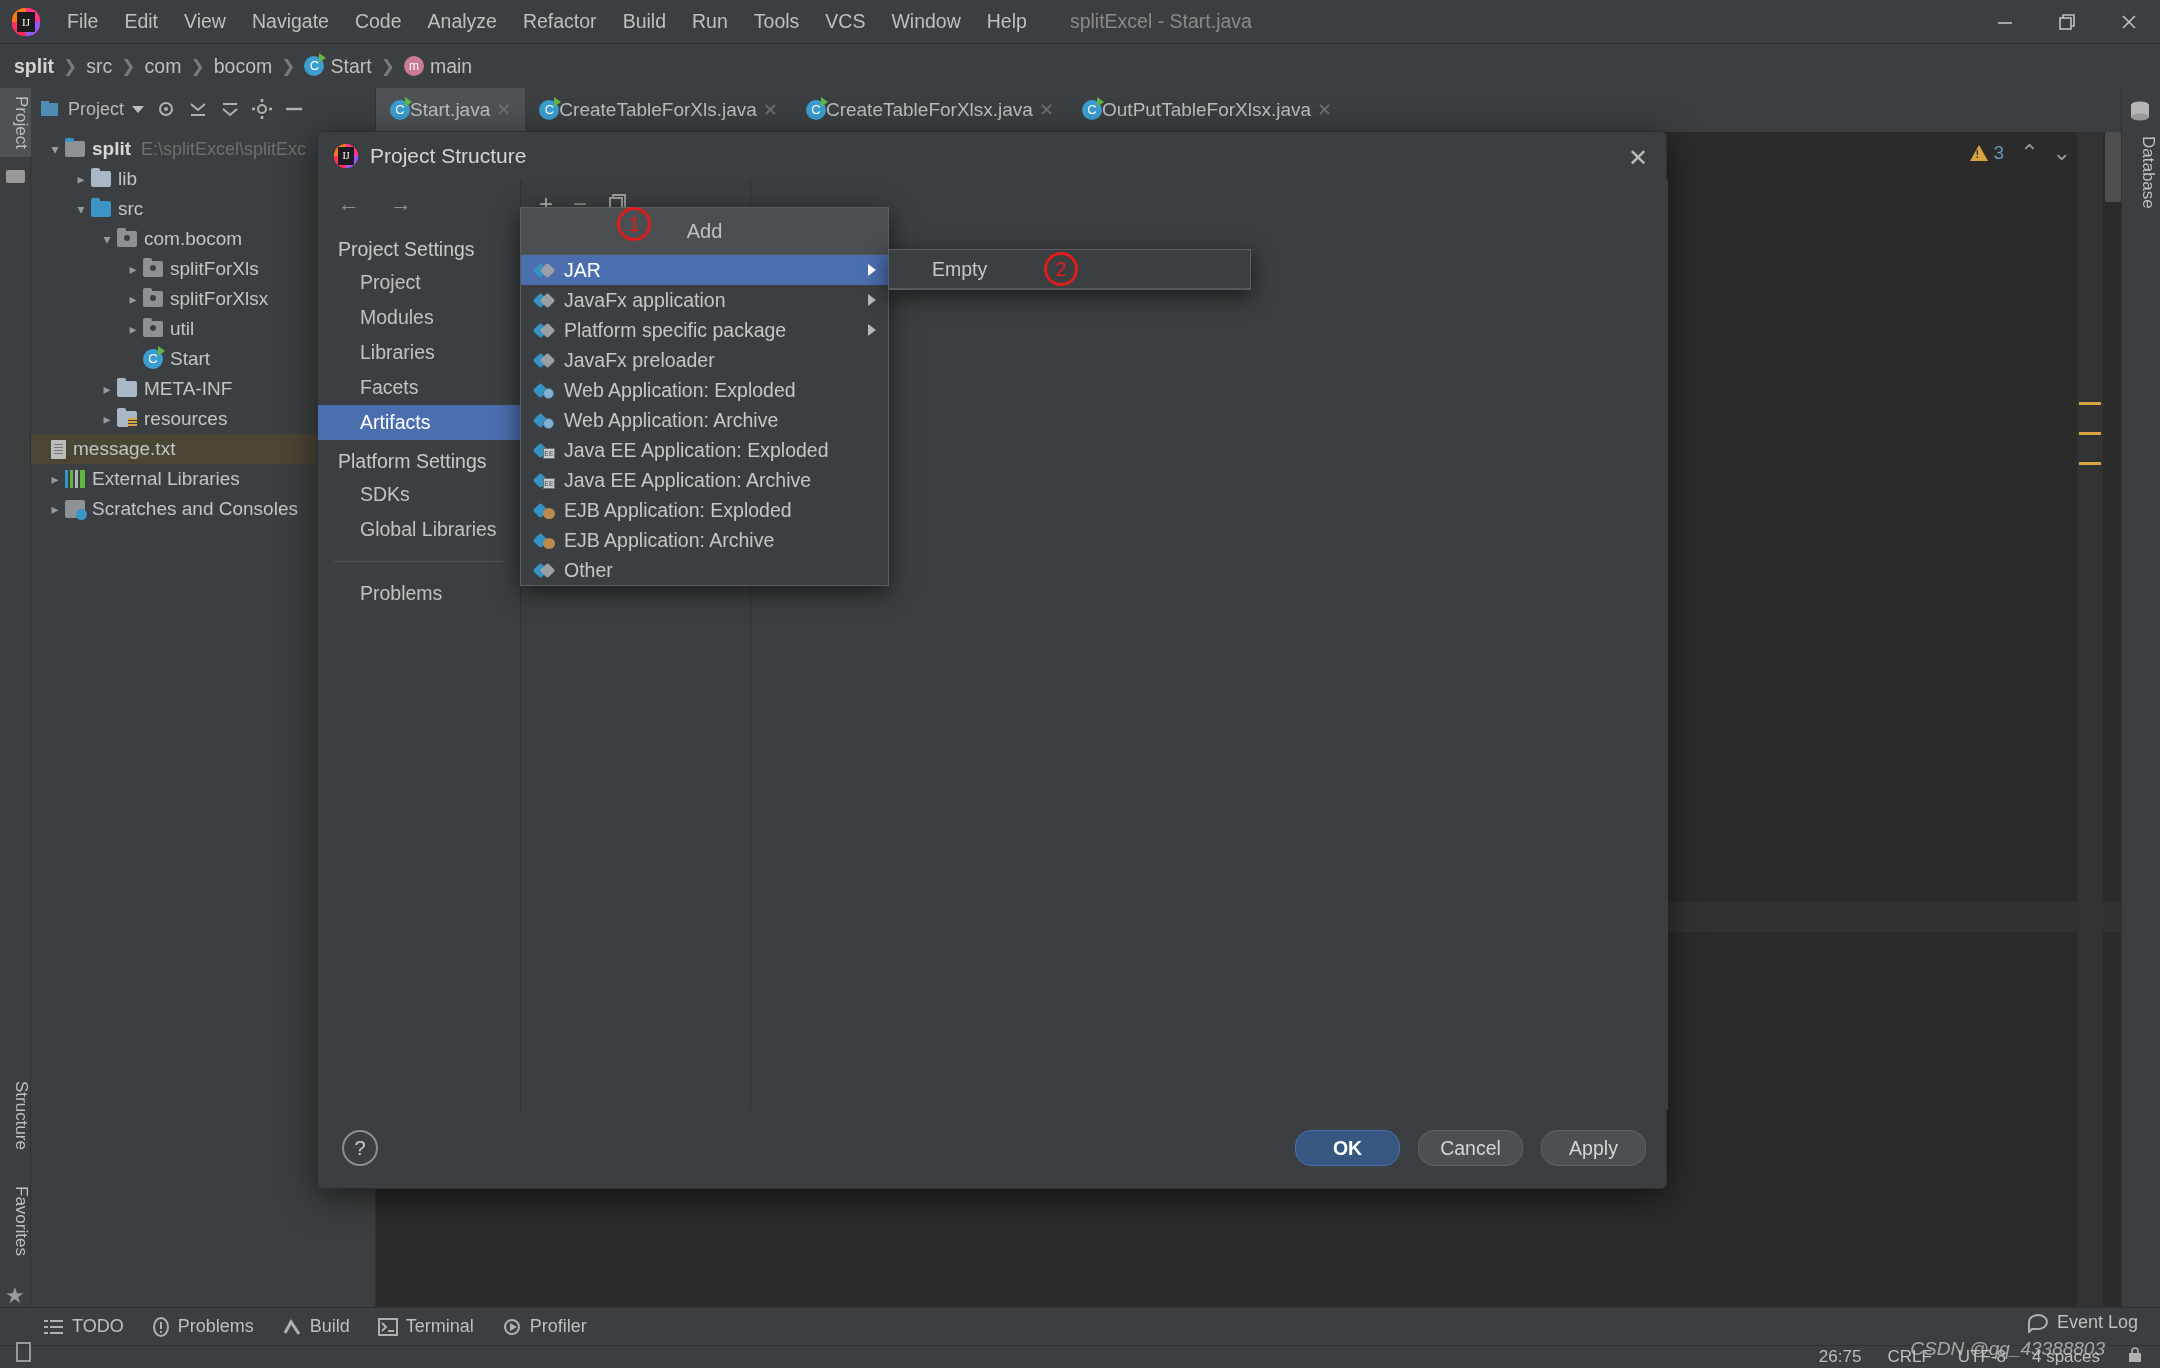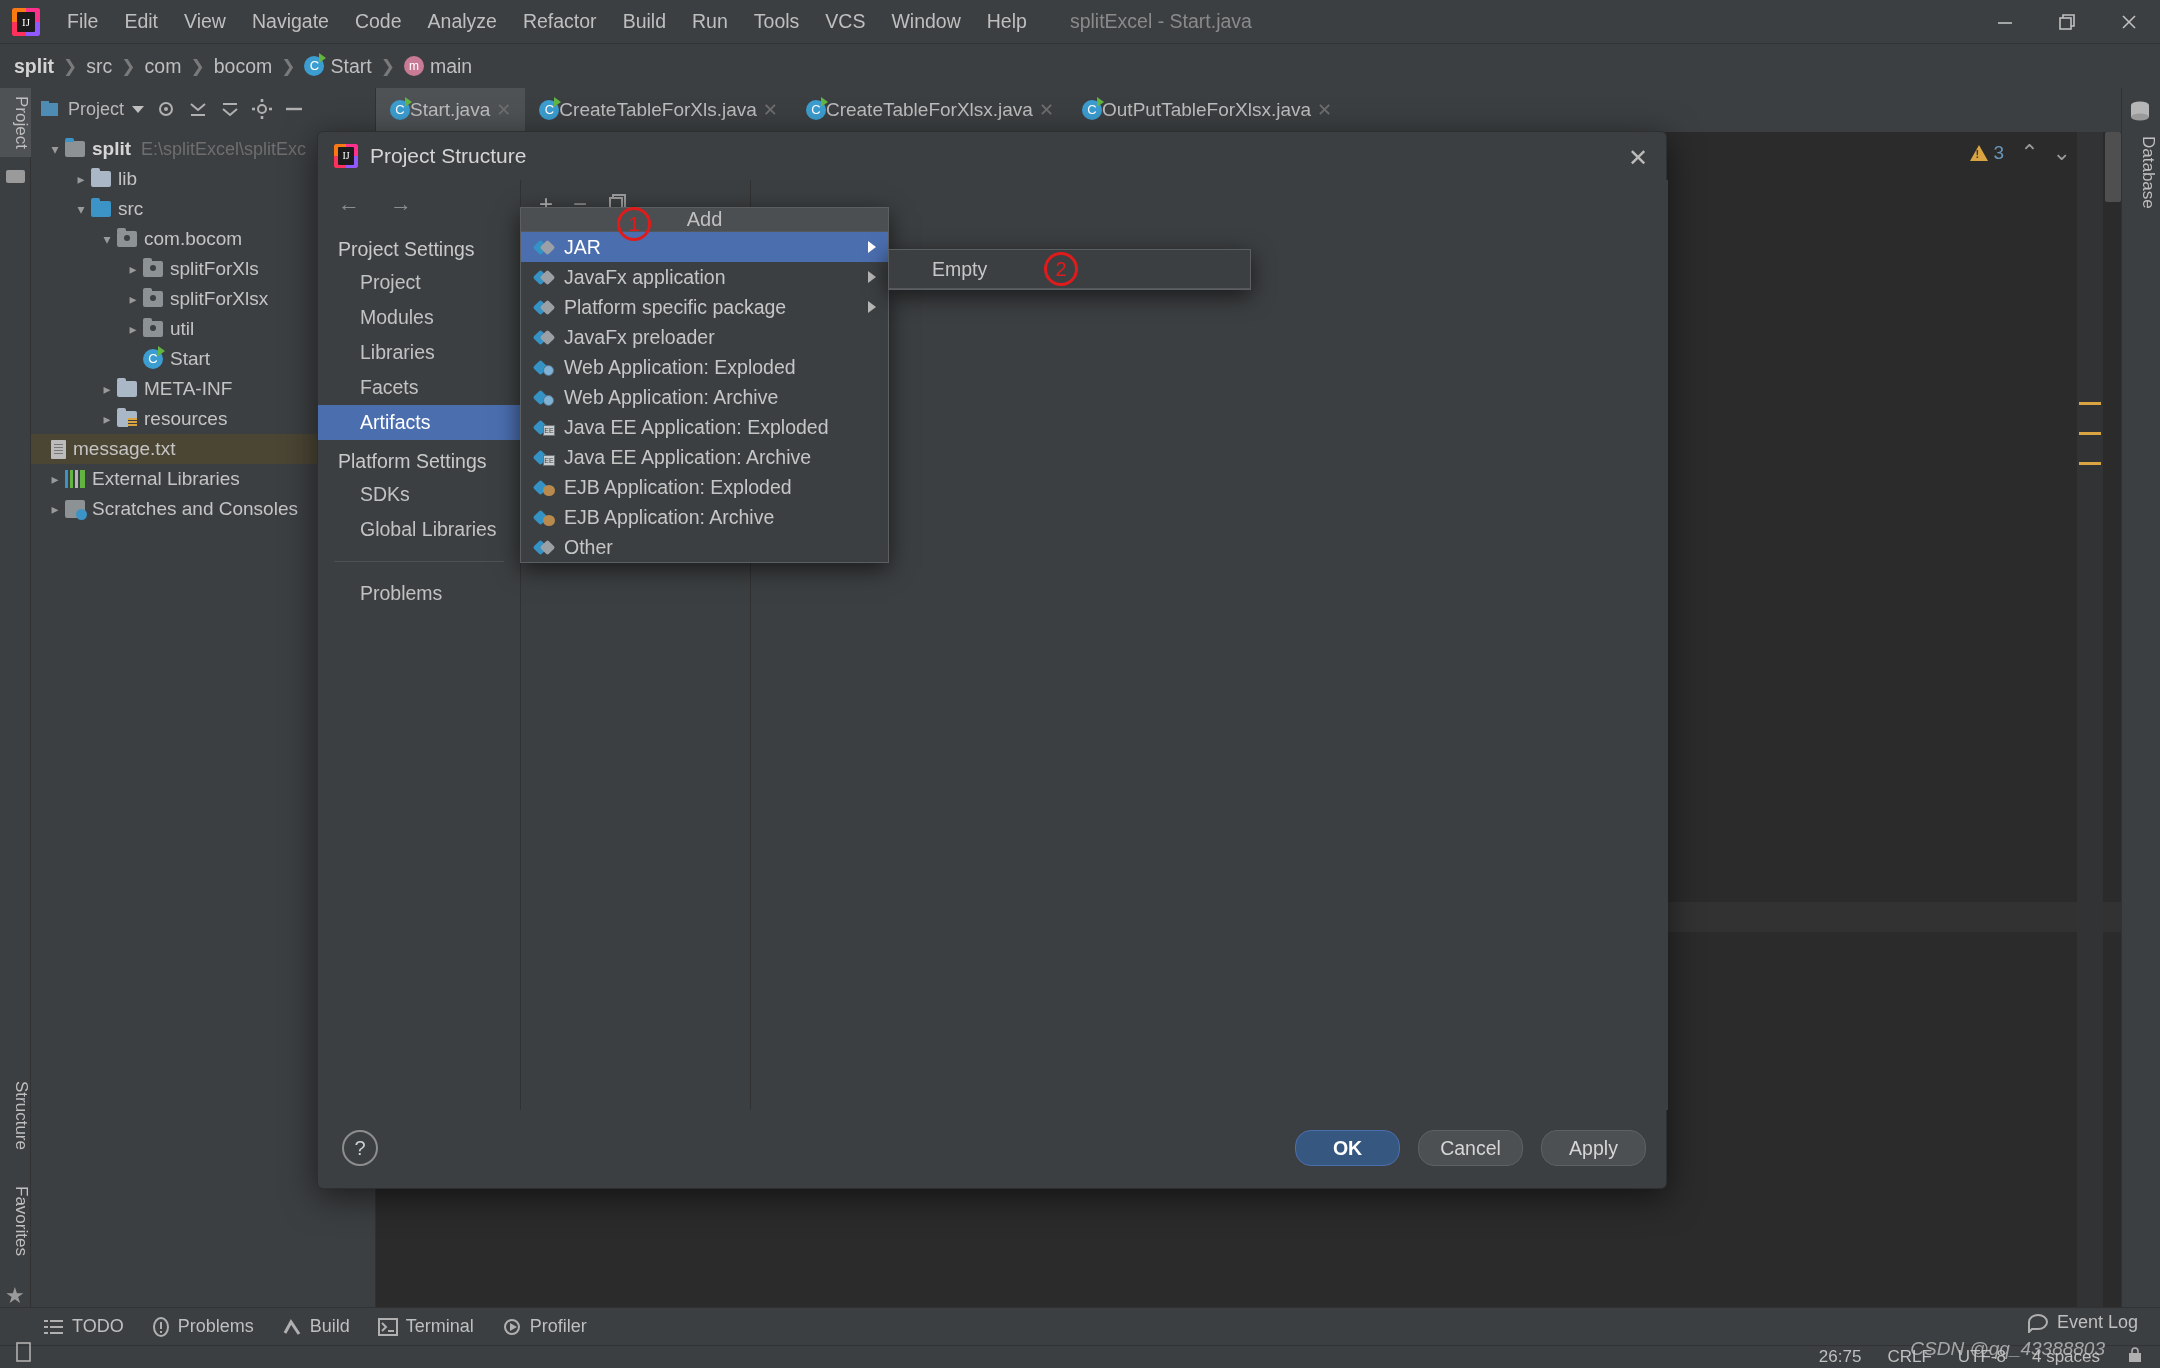--- a/index.html
+++ b/index.html
@@ -10,21 +10,21 @@
     color:#bbbbbb;
     font-size:19px;
     position:relative;
   }
   .app { position:relative; width:2160px; height:1368px; background:#3c3f41; }
 
   
   .titlebar { position:absolute; left:0; top:0; width:2160px; height:44px; background:#3c3f41;
      display:flex; align-items:center; border-bottom:1px solid #323232; }
   .ij-logo { width:28px; height:28px; margin-left:12px; margin-right:14px; position:relative; flex:none;
-     border-radius:3px; overflow:hidden; background:#fe315d; }
+     border-radius:13px; overflow:hidden; background:#fe315d; }
   .ij-logo .q1{position:absolute;left:0;top:0;width:50%;height:50%;background:#f97a12;}
   .ij-logo .q2{position:absolute;right:0;top:0;width:50%;height:50%;background:#ff318c;}
   .ij-logo .q3{position:absolute;left:0;bottom:0;width:50%;height:50%;background:#fe315d;}
   .ij-logo .q4{position:absolute;right:0;bottom:0;width:50%;height:50%;background:#9059ff;}
   .ij-logo .ijtxt{position:absolute;left:5px;top:4px;width:18px;height:20px;background:#1b1b1b;color:#fff;
      font-size:11px;line-height:20px;text-align:center;font-family:"Liberation Serif",serif;border-radius:1px;}
   .menubar { display:flex; align-items:center; gap:0px; }
   .menubar .mi { padding:4px 13px; font-size:19.5px; color:#bfbfbf; cursor:default; white-space:nowrap;}
   .win-title { margin-left:30px; color:#8a8a8a; font-size:19.5px; }
   .wbtns { position:absolute; right:0; top:0; height:44px; display:flex; align-items:center; }
@@ -138,21 +138,21 @@
   .artifacts-area{position:absolute;left:0;right:0;top:48px;bottom:0;}
   .dlg-footer{position:absolute;left:0;bottom:0;width:1350px;height:80px;display:flex;align-items:center;justify-content:flex-end;gap:18px;padding-right:22px;}
   .help-btn{position:absolute;left:24px;bottom:22px;width:36px;height:36px;border-radius:50%;border:2px solid #8d8d8d;
      color:#cfcfcf;display:flex;align-items:center;justify-content:center;font-size:20px;}
   .btn{min-width:105px;height:36px;border-radius:16px;border:1px solid #5e6163;background:#4c5052;color:#d5d5d5;
      font-size:19.5px;display:flex;align-items:center;justify-content:center;}
   .btn.primary{background:#365880;border-color:#4b6eaf;color:#fff;font-weight:bold;}
 
   
   .popup{position:absolute;background:#3c3f41;border:1px solid #5c5f61;box-shadow:0 6px 22px rgba(0,0,0,.6);}
-  .popup-header{height:24px;display:flex;align-items:center;justify-content:center;background:#4b4f51;color:#c0c0c0;font-size:20px;border-bottom:1px solid #55585a;}
+  .popup-header{height:47px;display:flex;align-items:center;justify-content:center;background:#4b4f51;color:#c0c0c0;font-size:20px;border-bottom:1px solid #55585a;}
   .pitem{height:30px;display:flex;align-items:center;padding:0 10px 0 14px;font-size:19.5px;color:#c6c6c6;gap:10px;position:relative;}
   .pitem.sel{background:#4b6eaf;color:#fff;}
   .pitem .tri{position:absolute;right:12px;width:0;height:0;border-left:8px solid #b6b6b6;border-top:6px solid transparent;border-bottom:6px solid transparent;}
   .pitem.sel .tri{border-left-color:#fff;}
   .diamond{width:19px;height:19px;flex:none;position:relative;}
   .diamond i{position:absolute;width:11px;height:11px;transform:rotate(45deg);border-radius:2px;}
   .diamond i.a{left:0;top:4px;background:#3592c4;}
   .diamond i.b{left:7px;top:4px;background:#9aa0a6;}
   .diamond .globe{position:absolute;left:8px;top:7px;width:11px;height:11px;border-radius:50%;background:#7fb2d4;border:1px solid #56738a;}
   .diamond .bean{position:absolute;left:8px;top:7px;width:12px;height:11px;border-radius:50%;background:#b98a4e;}

